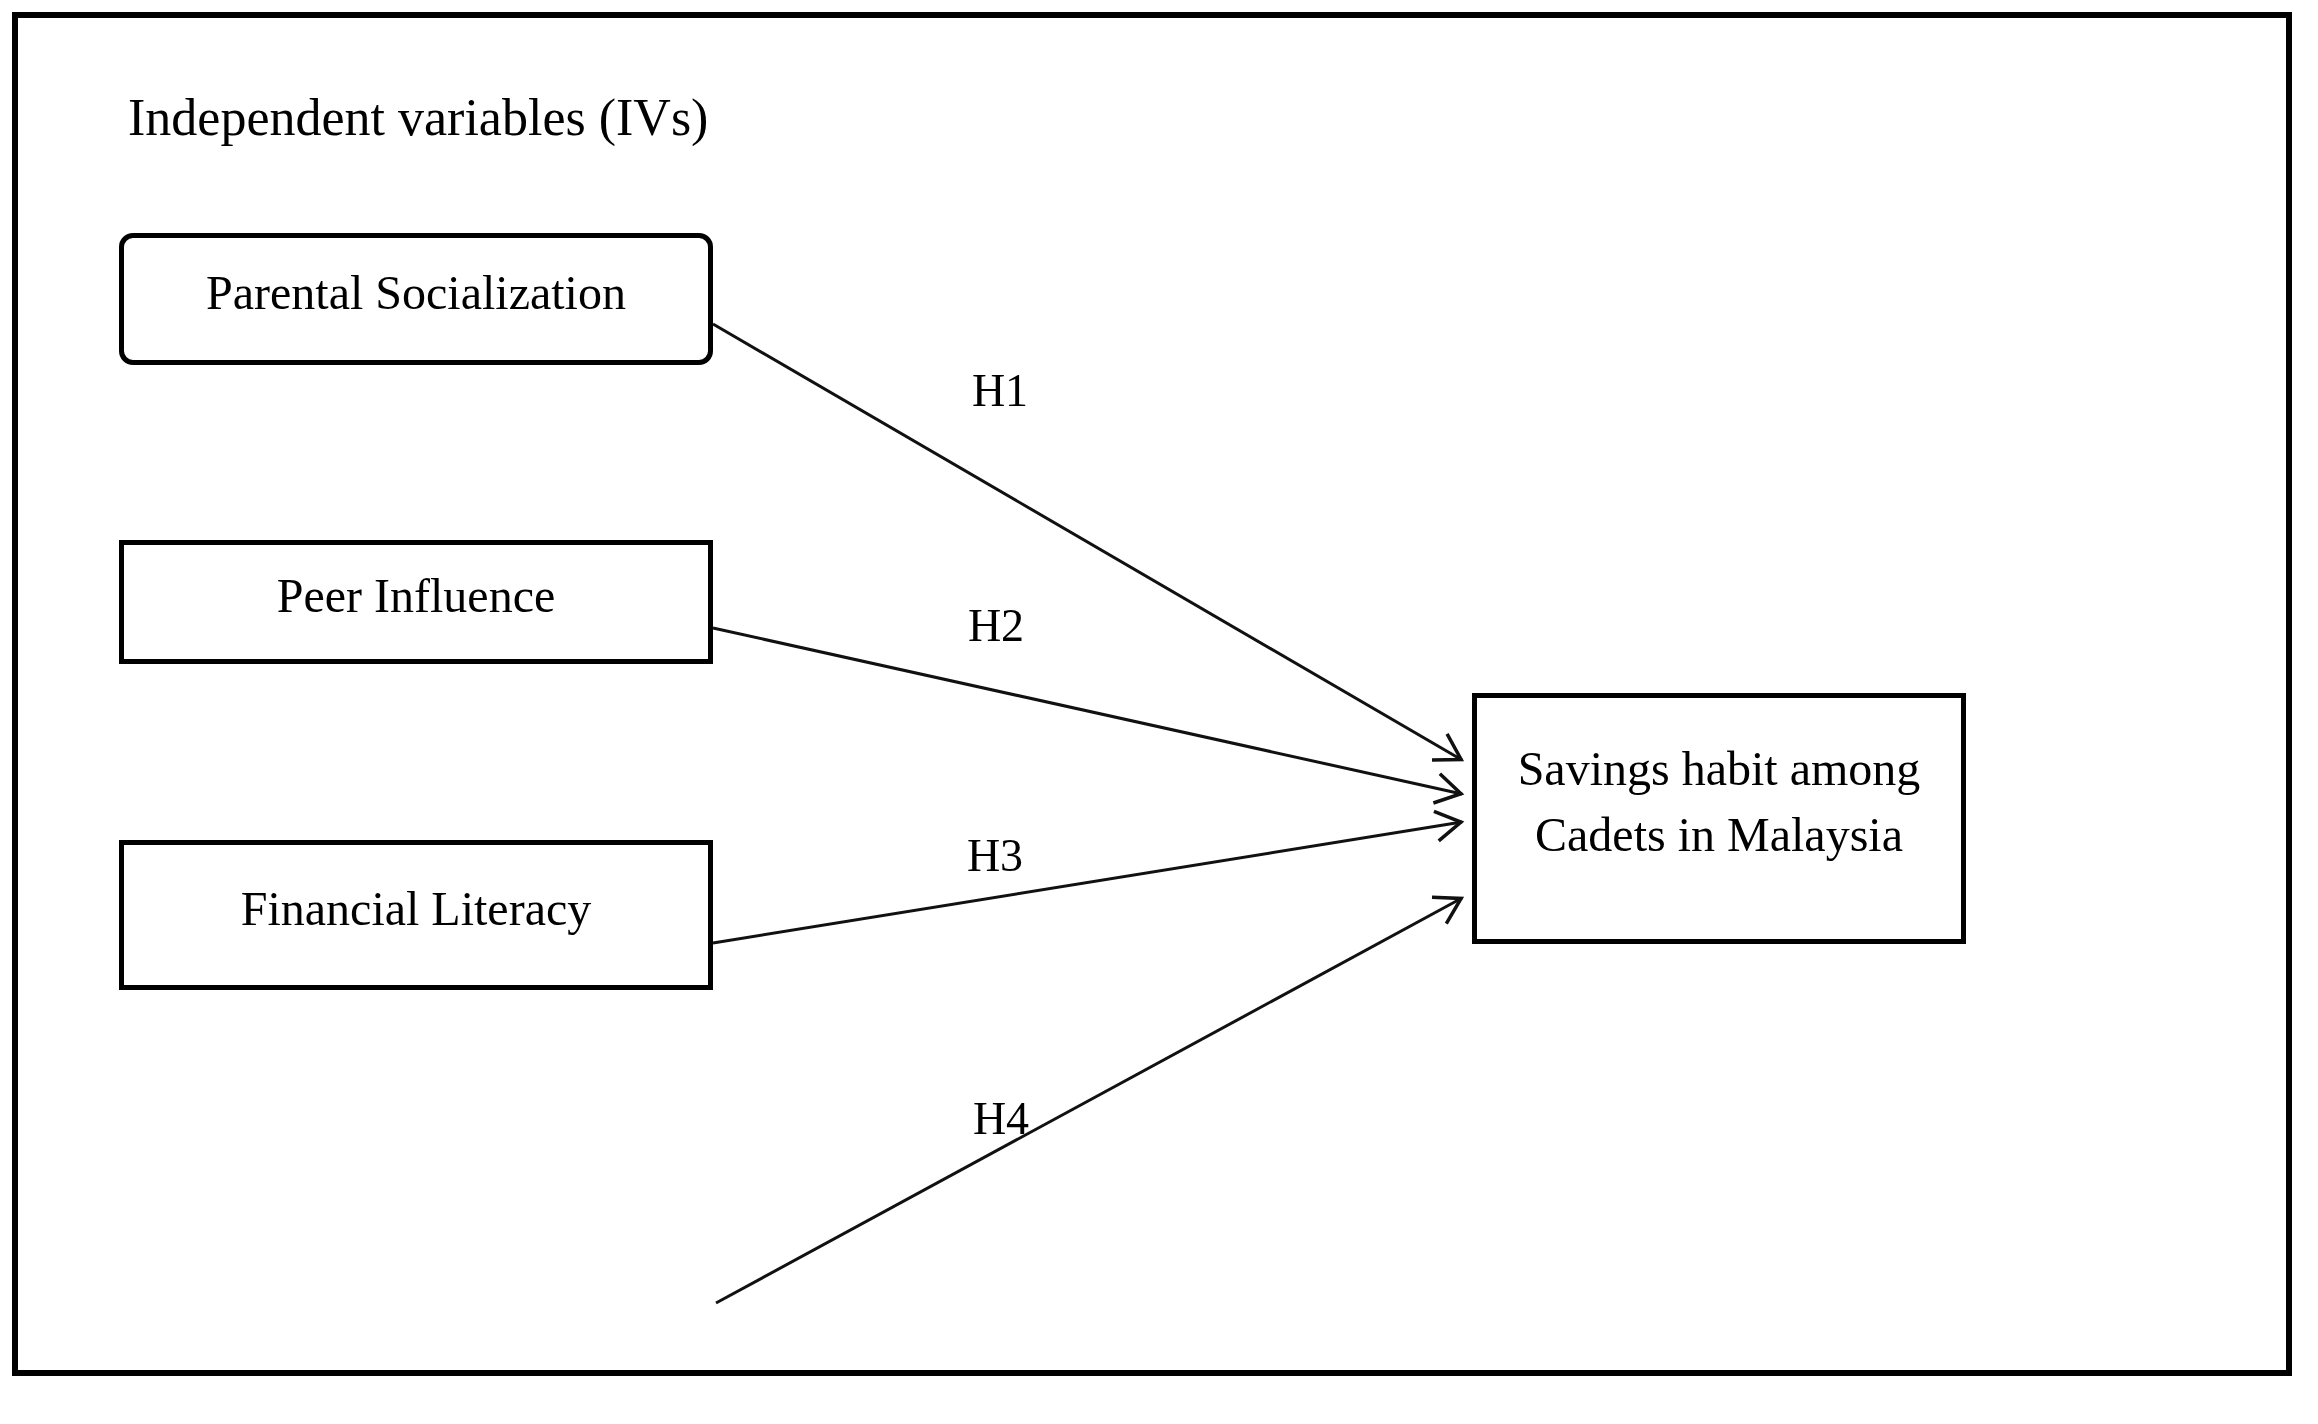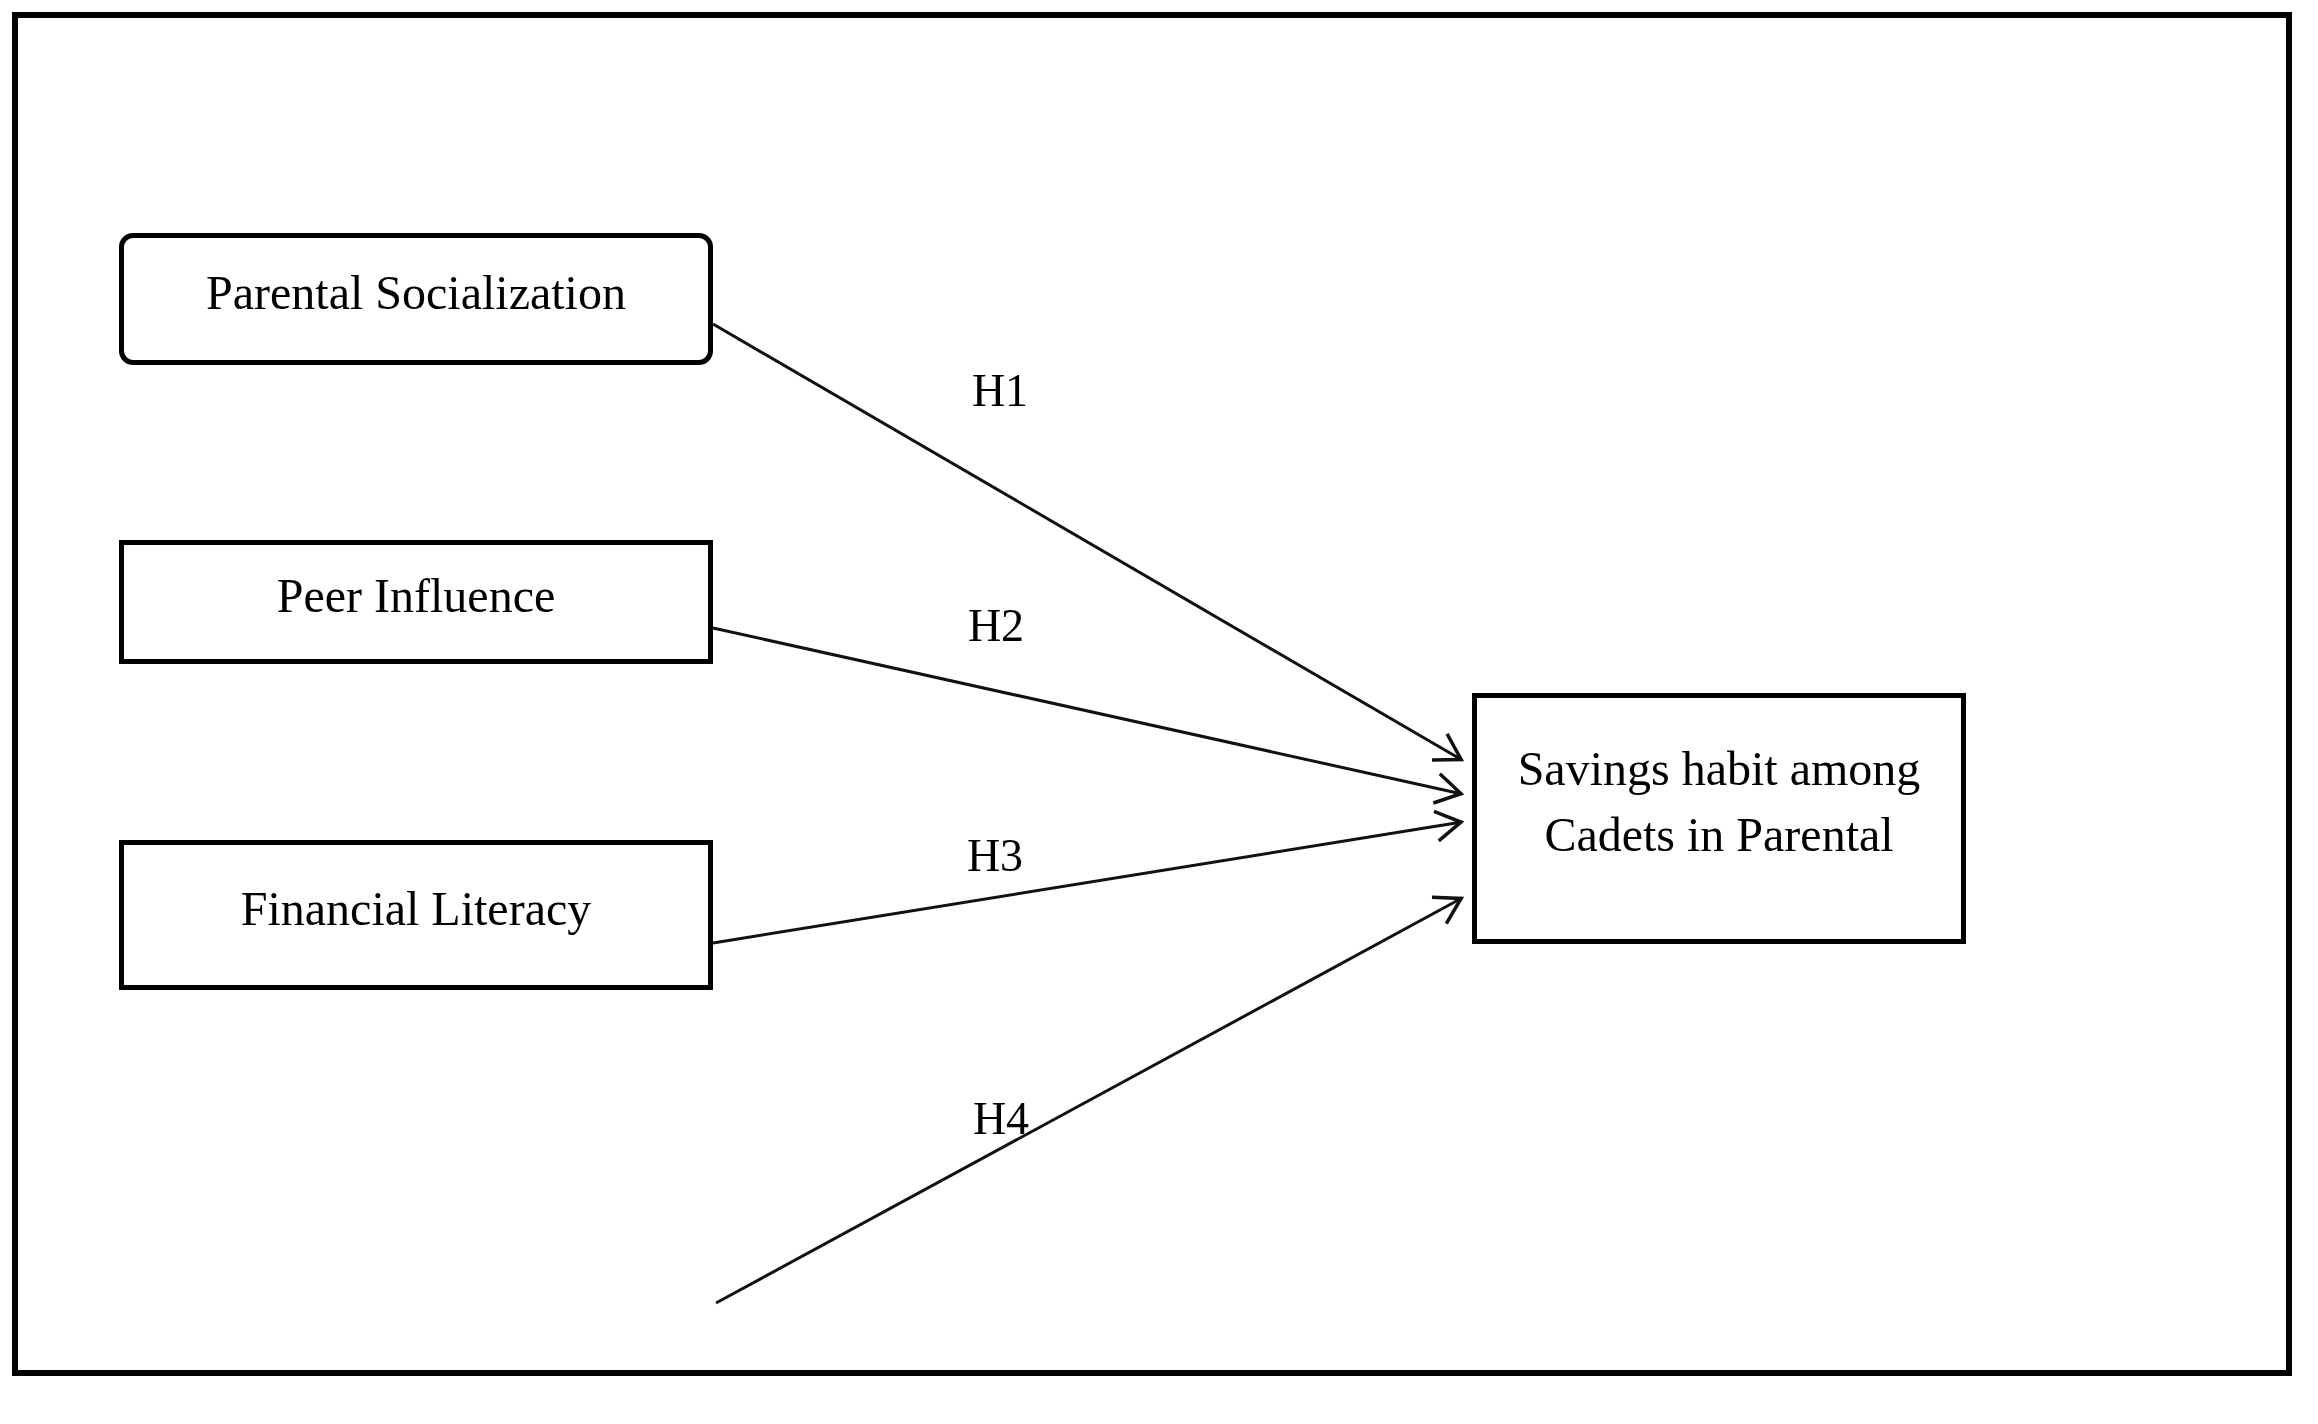--- a/index.html
+++ b/index.html
@@ -87,35 +87,36 @@
     height: 1424px;
   }
 </style>
 </head>
 <body>
 
 <div class="canvas">
 
   <div class="outer-border"></div>
 
+  <div class="heading heading-left">Independent variables (IVs)</div>
 
 
   <div class="iv-box iv-box-1">
     <span>Parental Socialization</span>
   </div>
   <div class="iv-box iv-box-2">
     <span>Peer Influence</span>
   </div>
   <div class="iv-box iv-box-3">
     <span>Financial Literacy</span>
   </div>
 
   <div class="dv-box">
     <div>Savings habit among</div>
-    <div>Cadets in Parental</div>
+    <div>Cadets in Malaysia</div>
   </div>
 
   <div class="h-label h1-label">H1</div>
   <div class="h-label h2-label">H2</div>
   <div class="h-label h3-label">H3</div>
   <div class="h-label h4-label">H4</div>
 
   <svg class="arrow-layer" viewBox="0 0 2318 1424" xmlns="http://www.w3.org/2000/svg">
     <defs>
       <marker id="openArrow" viewBox="-32 -20 36 40" markerWidth="36" markerHeight="40" refX="-1" refY="0" orient="auto" markerUnits="userSpaceOnUse">

